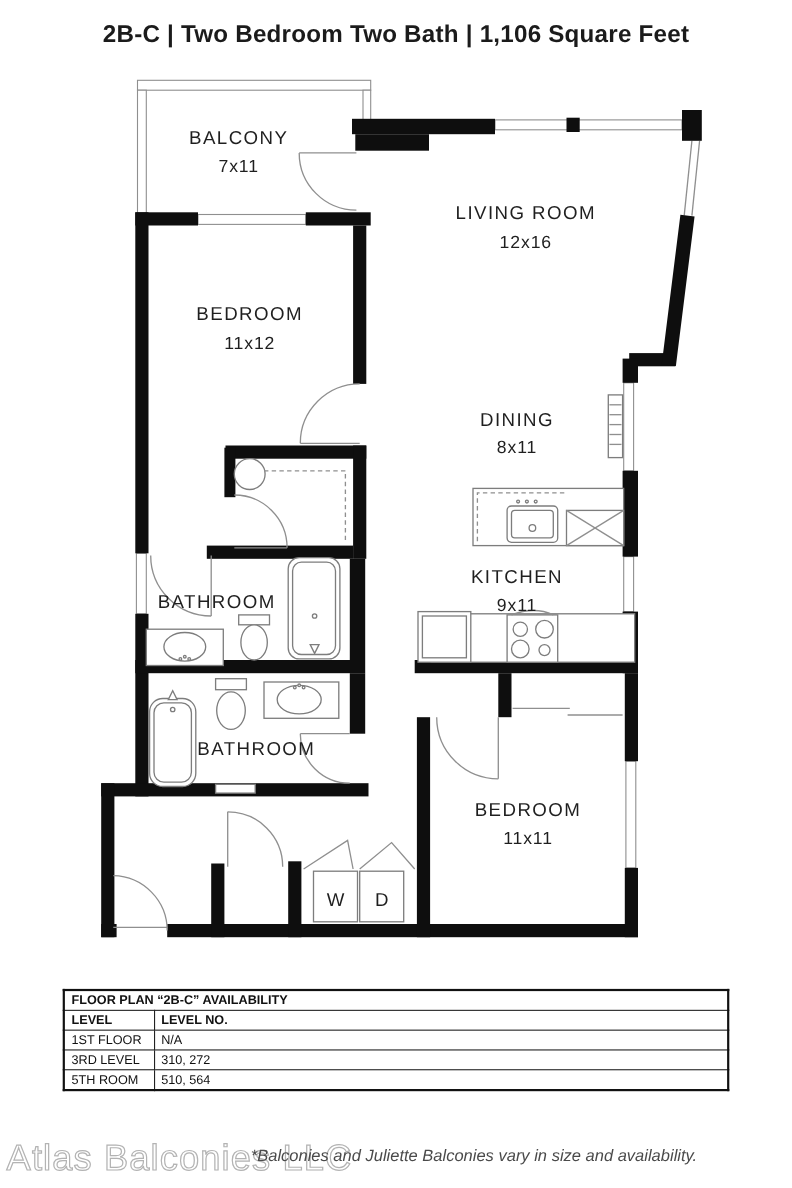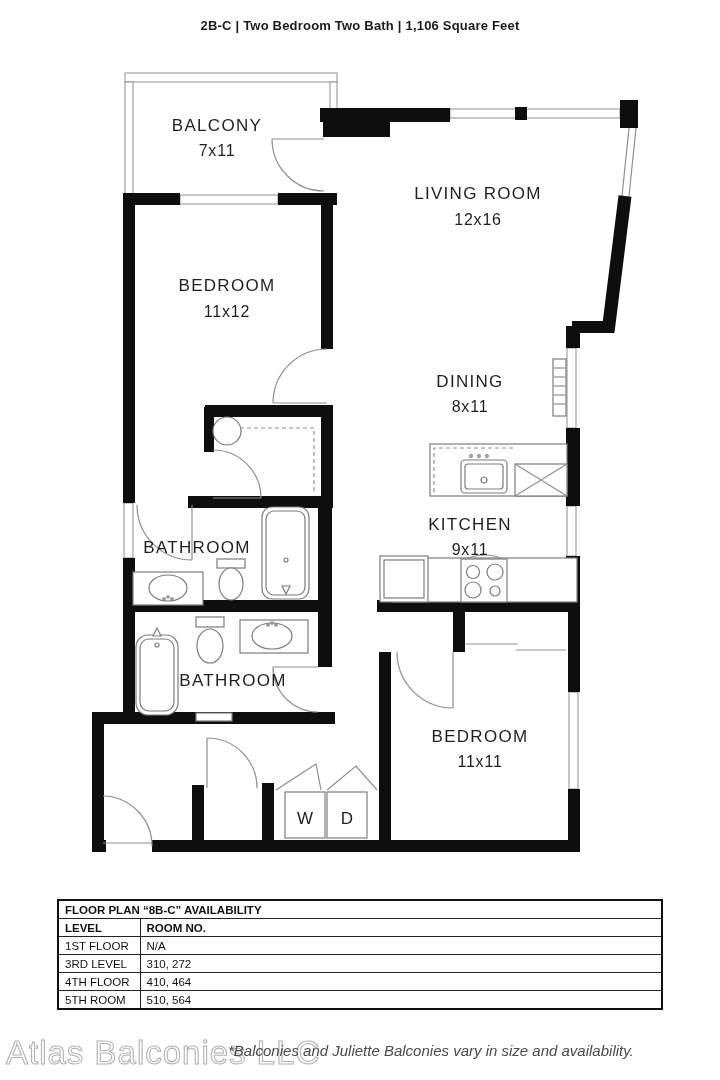--- a/index.html
+++ b/index.html
@@ -1,19 +1,19 @@
 <!DOCTYPE html>
 <html><head>
 <meta charset="utf-8">
 <style>
   html,body{margin:0;padding:0;background:#fff;}
   .page{position:relative;width:720px;height:1080px;background:#ffffff;overflow:hidden;
         font-family:"Liberation Sans",sans-serif;}
   .title{position:absolute;top:18px;left:0;width:720px;text-align:center;
-         font-size:13px;font-weight:700;color:#1b1b1b;letter-spacing:.2px;}
+         font-size:22px;font-weight:700;color:#1b1b1b;letter-spacing:.2px;}
   svg{position:absolute;top:0;left:0;}
   svg text{font-family:"Liberation Sans",sans-serif;font-weight:500;fill:#1f1f1f;
            letter-spacing:1.3px;font-size:17px;text-anchor:middle;}
   svg text.dims{font-size:16px;letter-spacing:.8px;}
   svg text.wd{font-size:17px;letter-spacing:0;}
   .wall{fill:#0e0e0e;}
   .thin{stroke:#8f8f8f;stroke-width:1.2;fill:none;}
   .fix{stroke:#7d7d7d;stroke-width:1.2;fill:#fff;}
   .win{fill:#ffffff;stroke:#8f8f8f;stroke-width:1;}
   table.avail{position:absolute;left:57px;top:899px;width:606px;border-collapse:collapse;
@@ -236,39 +236,35 @@
     </g>
   </svg>
 
   <table class="avail">
     <colgroup>
         <col class="c1">
         <col>
       </colgroup>
     <tbody>
         <tr>
-          <th colspan="2">FLOOR PLAN “8B-C” AVAILABILITY</th>
+          <th colspan="2">FLOOR PLAN “2B-C” AVAILABILITY</th>
         </tr>
     <tr>
       <th>LEVEL</th>
-      <th>ROOM NO.</th>
+      <th>LEVEL NO.</th>
     </tr>
     <tr>
       <td>1ST FLOOR</td>
       <td>N/A</td>
     </tr>
     <tr>
       <td>3RD LEVEL</td>
       <td>310, 272</td>
     </tr>
     <tr>
-      <td>4TH FLOOR</td>
-      <td>410, 464</td>
-    </tr>
-    <tr>
       <td>5TH ROOM</td>
       <td>510, 564</td>
     </tr>
   </tbody>
     </table>
 
   <div class="watermark">Atlas Balconies LLC</div>
   <div class="footnote">*Balconies and Juliette Balconies vary in size and availability.</div>
 
 </div>

